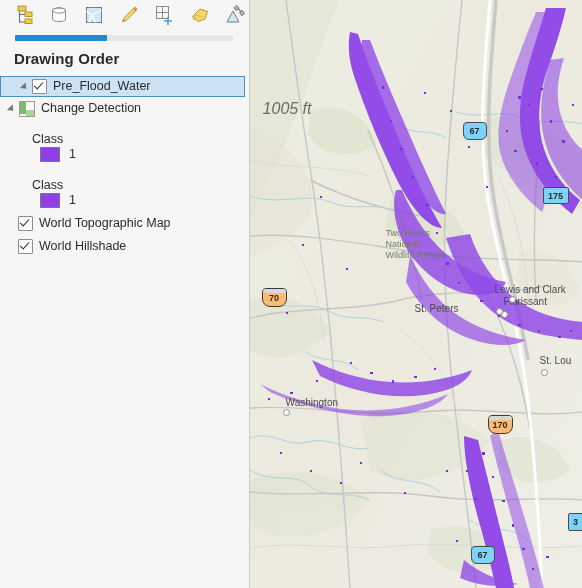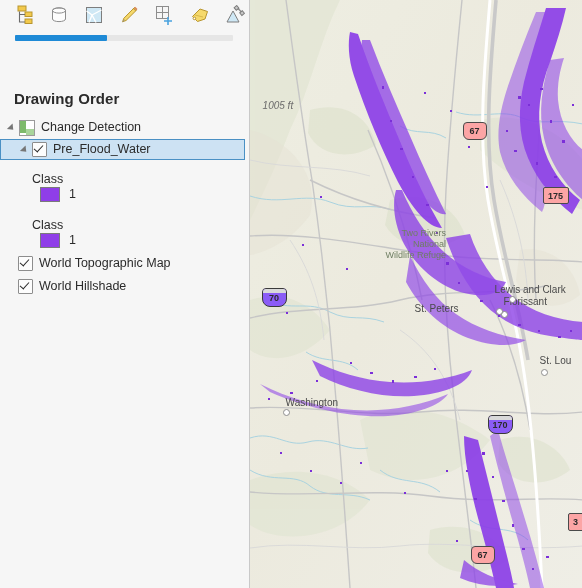--- a/index.html
+++ b/index.html
@@ -34,21 +34,21 @@
     background:#e6e6e6;border-radius:1px;
   }
   #progress-fill{
     position:absolute;left:0;top:0;height:6px;width:42%;
     background:#1e8ad6;border-radius:1px;
   }
 
   
   #drawing-order{
     font-size:15px;font-weight:bold;color:#2b2b2b;
-    padding:2px 0 8px 14px;letter-spacing:.1px;margin-top:40px;
+    padding:2px 0 8px 14px;letter-spacing:.1px;
   }
 
   
   #tree{flex:1;overflow:hidden;padding-top:1px;}
   .row{
     position:relative;height:23px;display:flex;align-items:center;
     padding-left:6px;white-space:nowrap;
   }
   .row.selected{
     background:#cde2f3;border:1px solid #4a90c4;
@@ -108,37 +108,37 @@
   #map{
     position:relative;width:333px;height:588px;overflow:hidden;
     background:#efeee4;
   }
   #map svg{position:absolute;left:0;top:0;}
   .maplabel{
     position:absolute;font-family:"Liberation Sans", sans-serif;
     color:#5d5d5d;white-space:nowrap;pointer-events:none;
   }
   .city{font-size:10px;color:#4a4a4a;}
-  .park{font-size:9px;color:#6f7f63;text-align:right;line-height:11px;}
-  .elev{font-size:10px;font-style:italic;color:#6b6b6b;}
+  .park{font-size:9px;color:#6f7f63;text-align:left;line-height:11px;}
+  .elev{font-size:16px;font-style:italic;color:#6b6b6b;}
   .citydot{
     position:absolute;width:5px;height:5px;border-radius:50%;
     background:#fff;border:1px solid #8d8d8d;
   }
   
   .shield{
     position:absolute;display:flex;align-items:center;justify-content:center;
-    font-size:9px;font-weight:bold;color:#2b2b2b;background:#fca5a5;
+    font-size:9px;font-weight:bold;color:#2b2b2b;background:#7dd3fc;
     border:1px solid #4a4a4a;
   }
   .shield.us{width:22px;height:16px;border-radius:4px 4px 6px 6px;}
   .shield.state{width:24px;height:15px;border-radius:2px;}
   .shield.state.sm{width:14px;height:16px;}
   .shield.interstate{
-    width:23px;height:17px;background:#8b5cf6;border:1px solid #3a3a3a;
+    width:23px;height:17px;background:#fdba74;border:1px solid #3a3a3a;
     border-radius:4px 4px 8px 8px;color:#2b2b2b;font-size:9px;
   }
   .shield.interstate::before{
     content:"";position:absolute;left:0;top:0;right:0;height:4px;
     background:#d9d9d9;border-radius:3px 3px 0 0;
   }
   .shield span{position:relative;z-index:2;}
 </style>
 </head>
 <body>
@@ -210,33 +210,33 @@
 
     <div id="progress-wrap">
       <div id="progress-track">
         <div id="progress-fill" style="width: 42%;"></div>
       </div>
     </div>
 
     <div id="drawing-order">Drawing Order</div>
 
     <div id="tree">
+        <div class="row ind2 selected">
+          <span class="twisty">
+            <i></i>
+          </span>
+          <span class="cbox checked"></span>
+          <span class="lbl">Pre_Flood_Water</span>
+        </div>
         <div class="row ind1">
           <span class="twisty">
             <i></i>
           </span>
           <span class="mapicon"></span>
           <span class="lbl">Change Detection</span>
-        </div>
-        <div class="row ind2 selected">
-          <span class="twisty">
-            <i></i>
-          </span>
-          <span class="cbox checked"></span>
-          <span class="lbl">Pre_Flood_Water</span>
         </div>
         <div class="row ind3">
           <span class="lbl class-head">Class</span>
         </div>
         <div class="row ind4">
           <span class="swatch" style="background: rgb(143, 62, 232);"></span>
           <span class="lbl">1</span>
         </div>
         <div class="row ind3">
           <span class="lbl class-head">Class</span>

